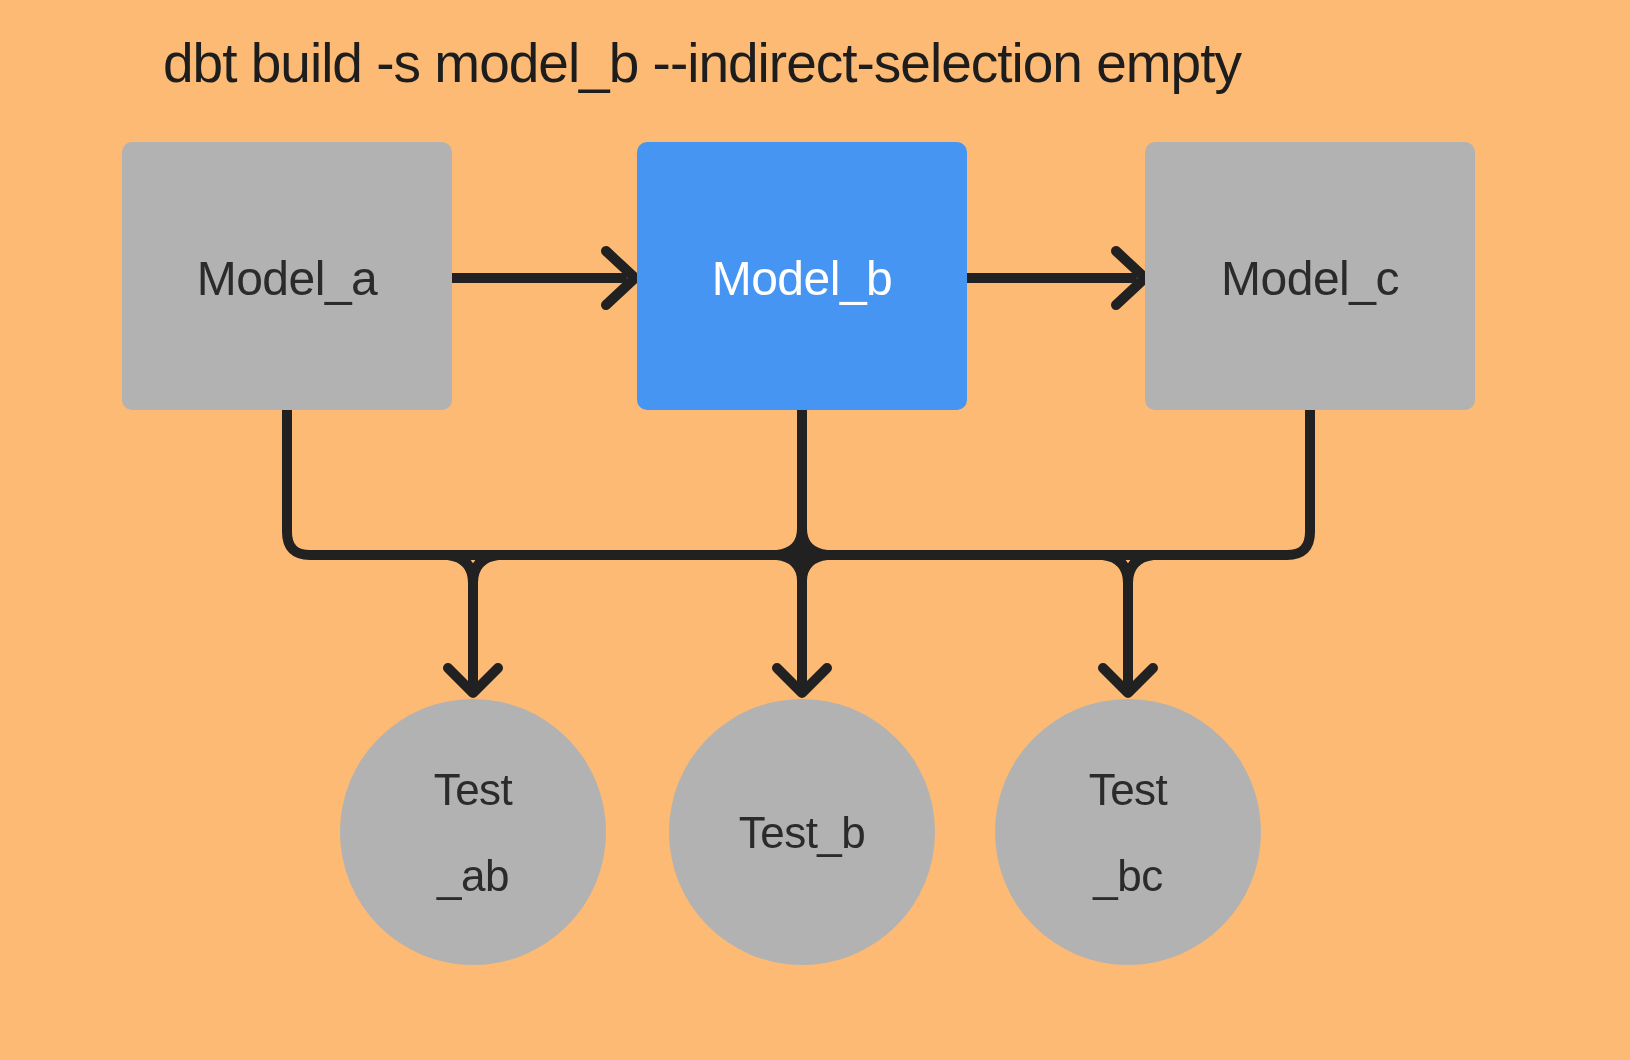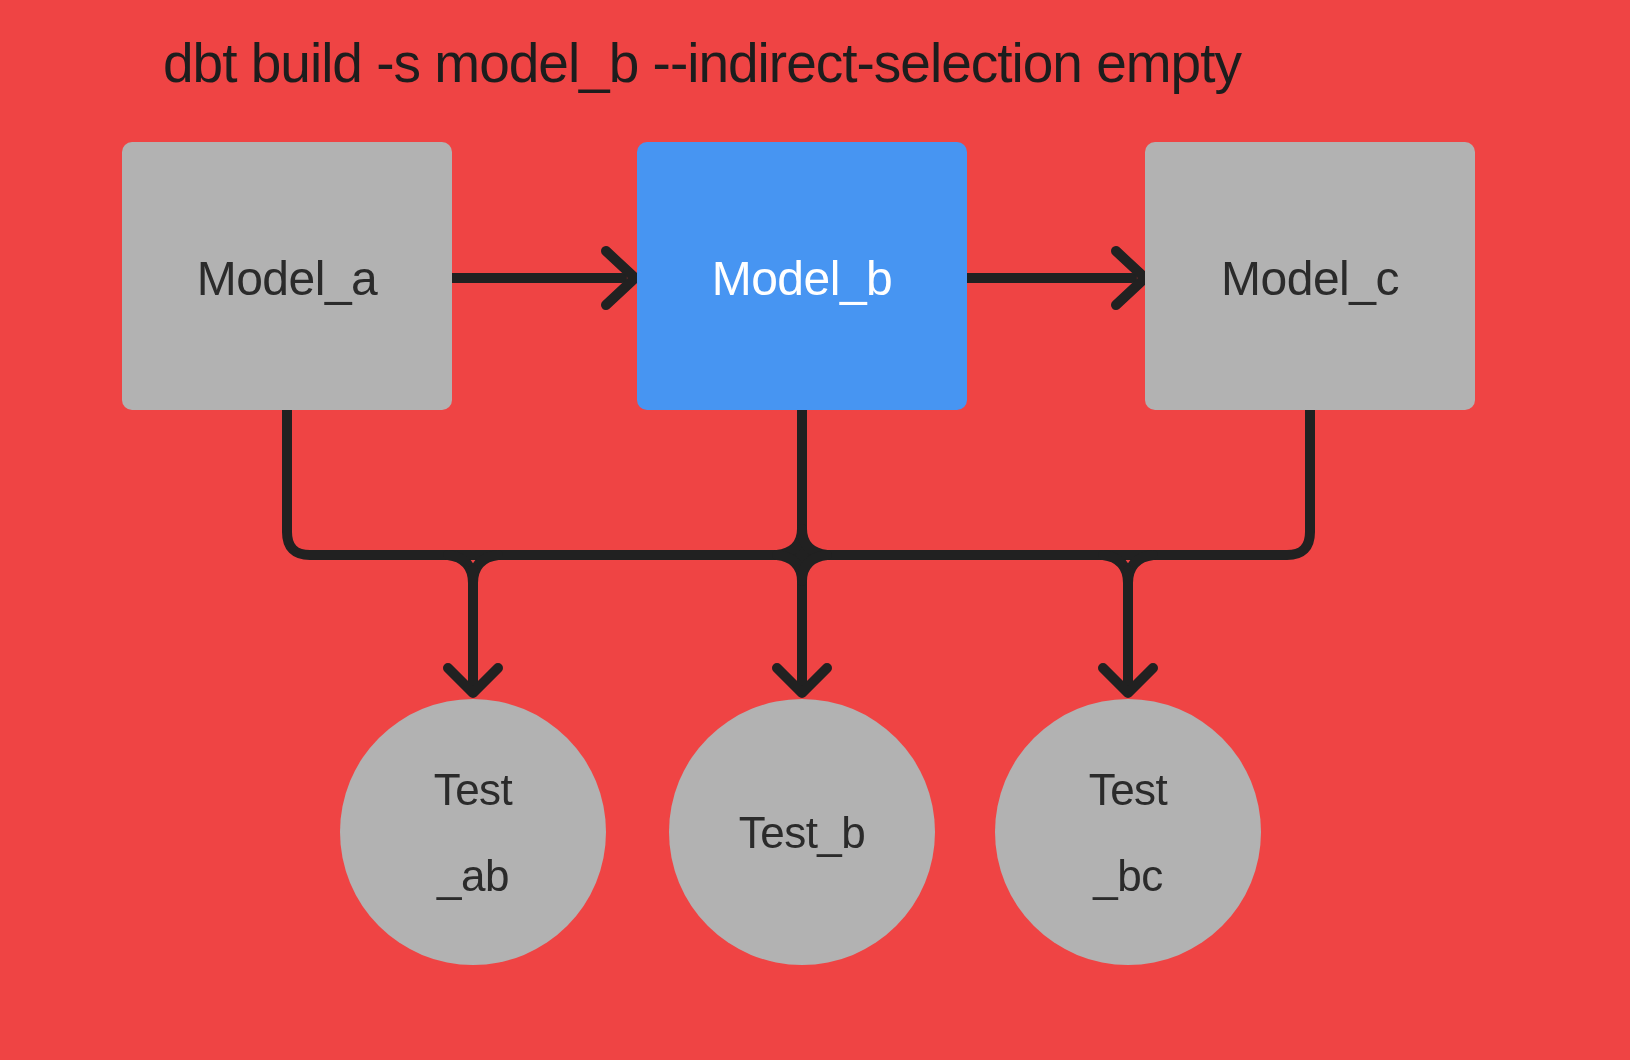--- a/index.html
+++ b/index.html
@@ -5,21 +5,21 @@
   html, body {
     margin: 0;
     padding: 0;
     background: #fdfdfd;
     font-family: "Liberation Sans", sans-serif;
   }
   .canvas {
     position: relative;
     width: 1630px;
     height: 1060px;
-    background: #ef4444;
+    background: #fdba74;
     overflow: hidden;
   }
   svg { display: block; }
   .title-text {
     font-family: "Liberation Sans", sans-serif;
     font-size: 55px;
     font-weight: 500;
     letter-spacing: -1px;
   }
   .model-label {

